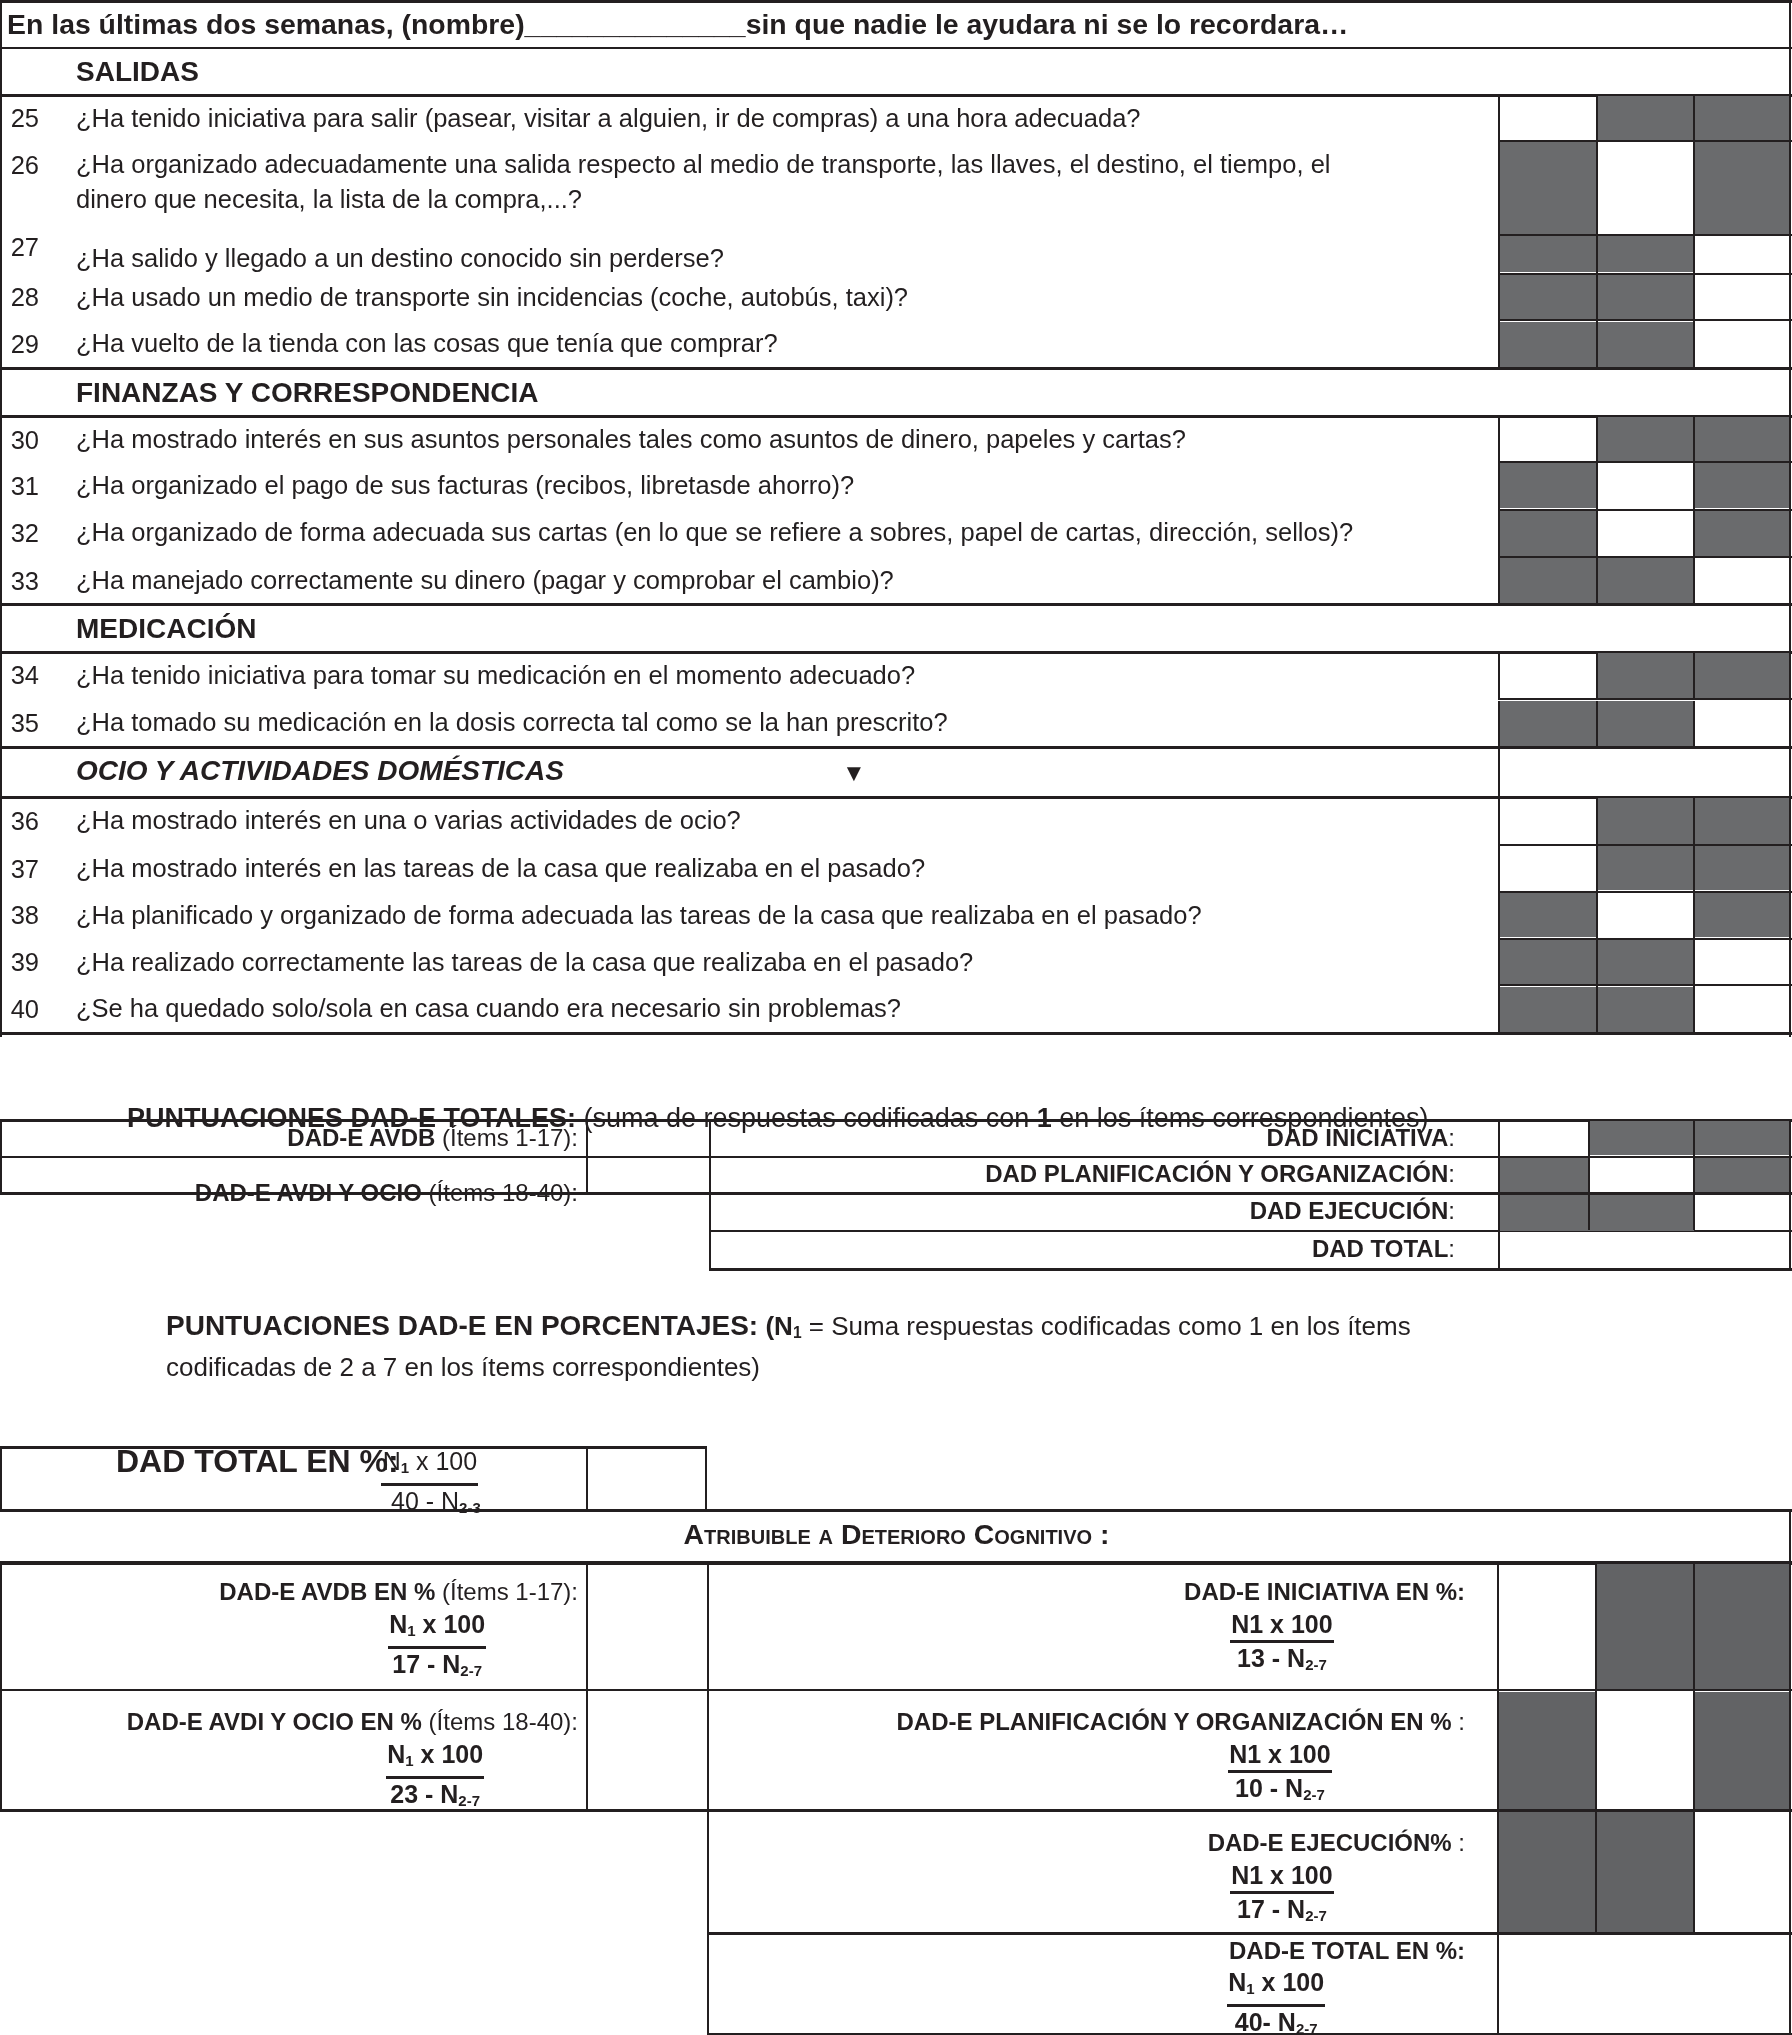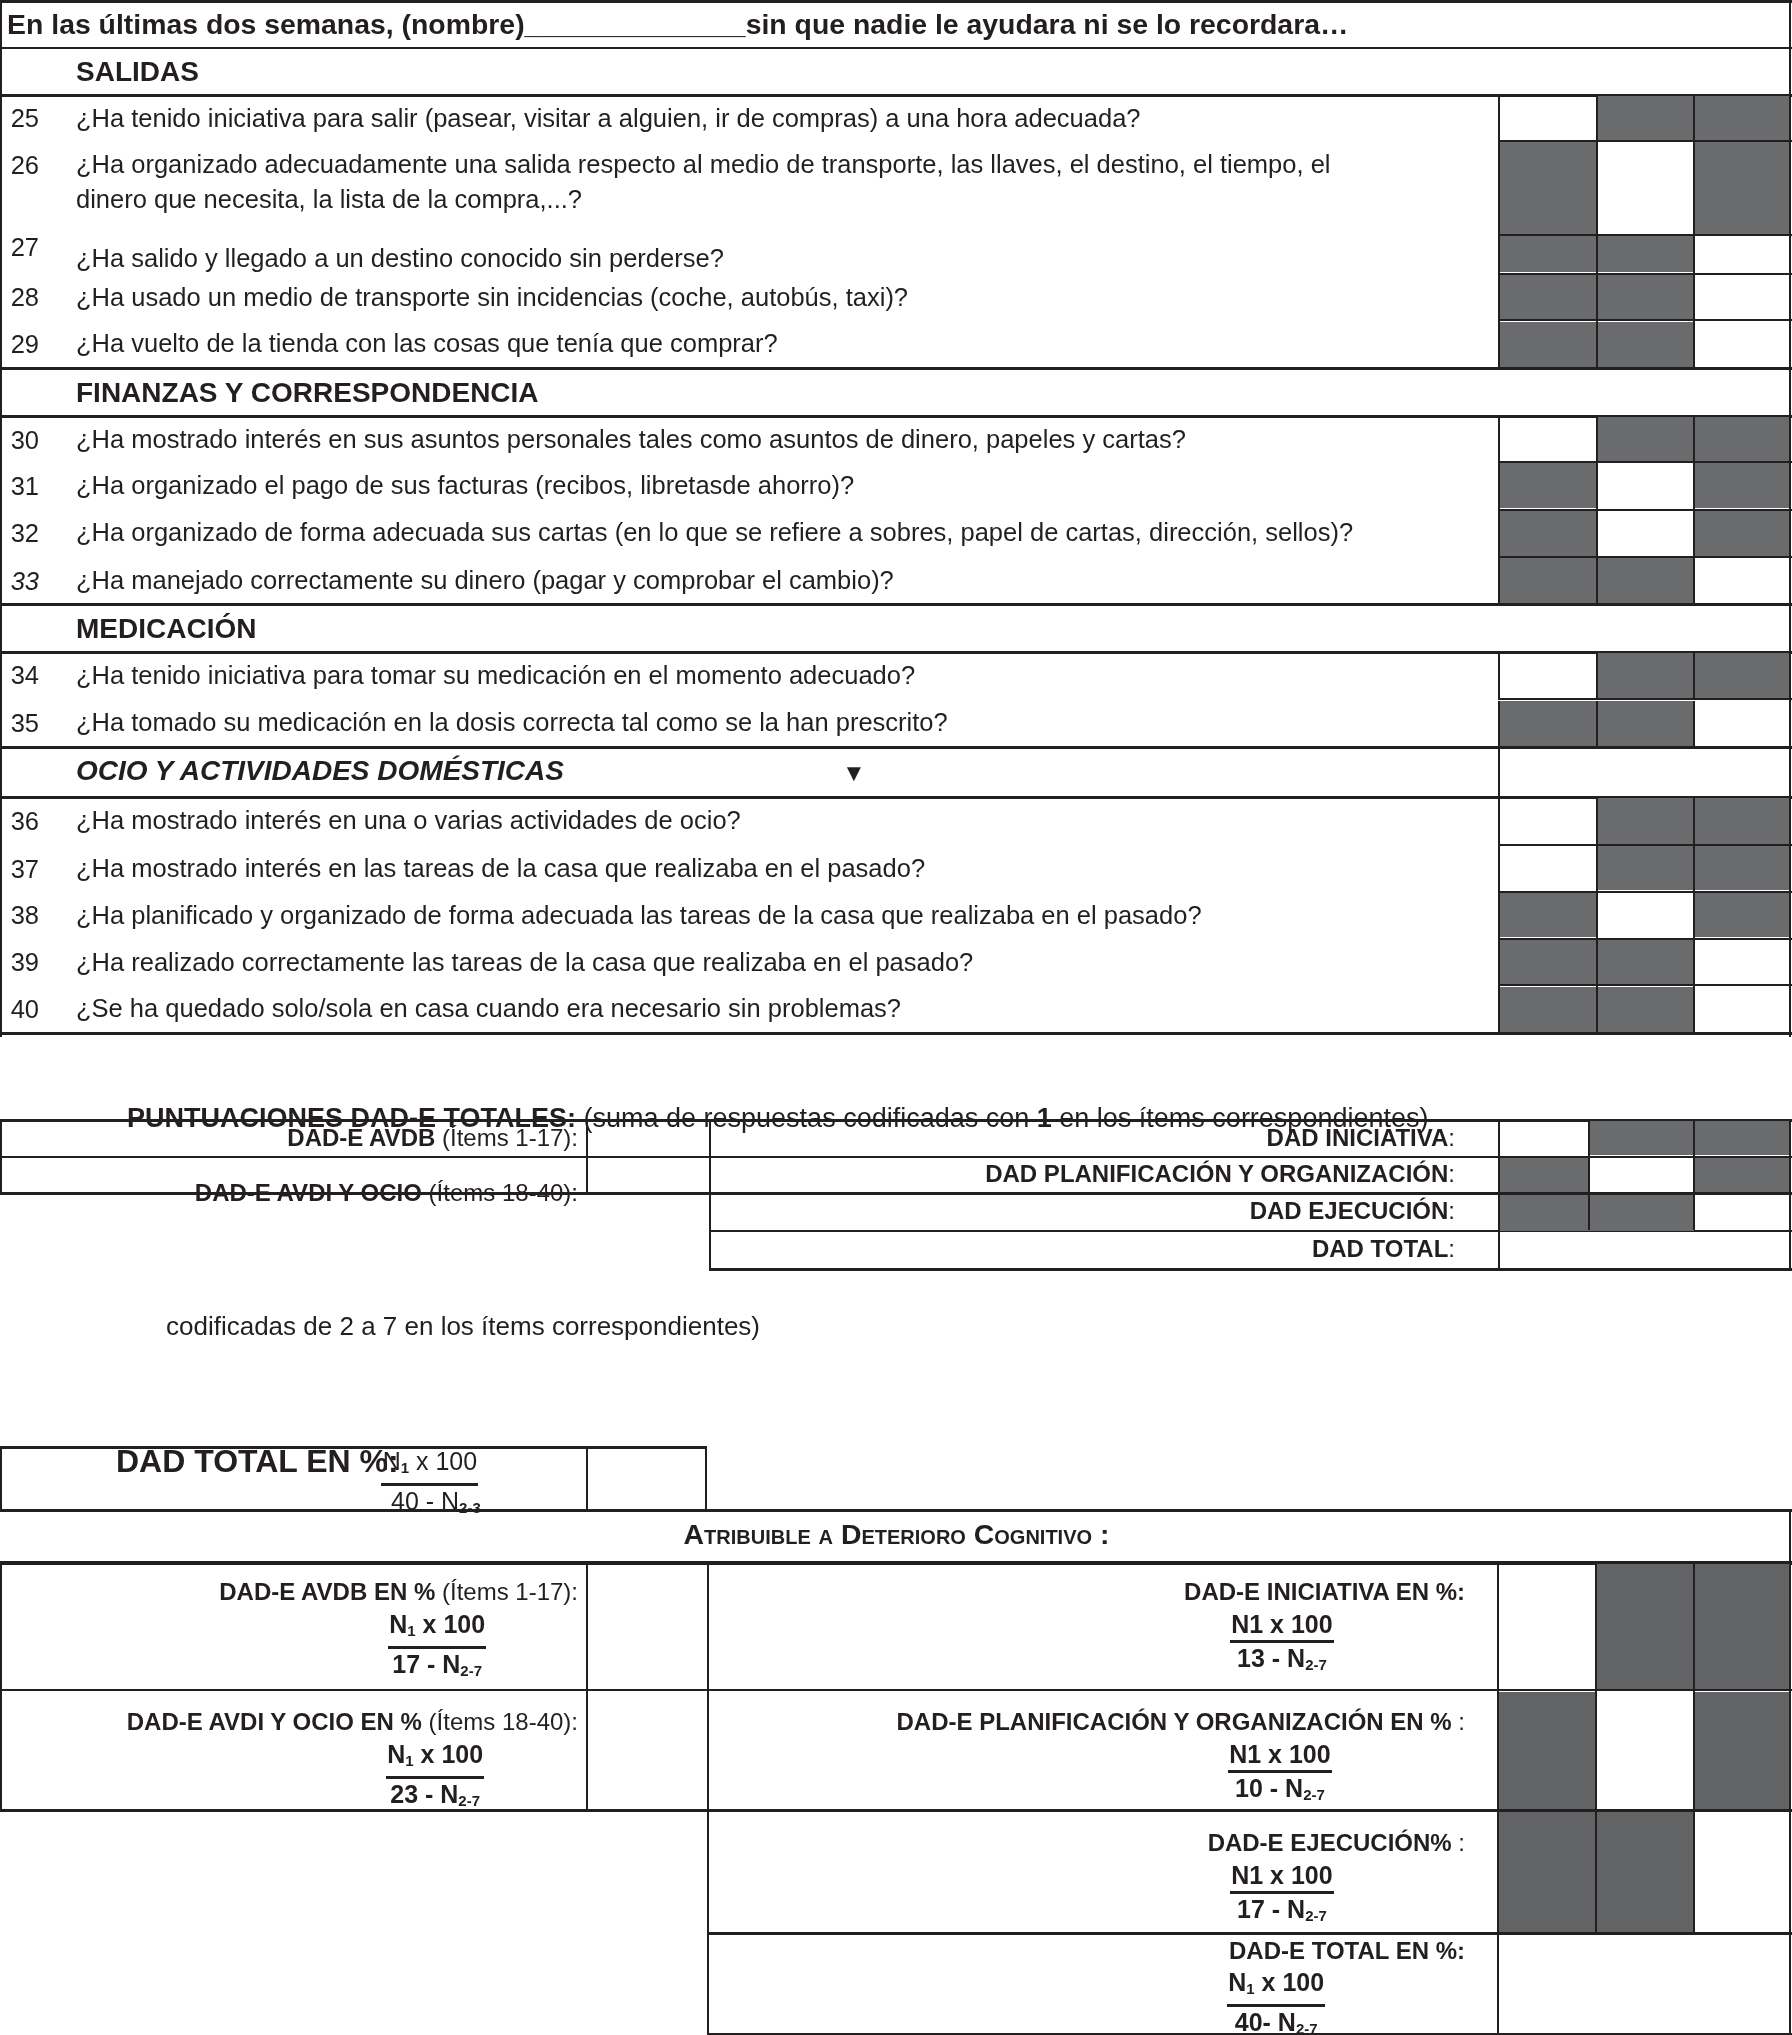--- a/index.html
+++ b/index.html
@@ -33,20 +33,21 @@
 
 <div id="items"></div>
 
 <div class="txt" style="left:127px;top:1079px;font-size:27px;margin-top:24px;">
   <span class="bold">PUNTUACIONES DAD-E TOTALES:</span><span> (suma de respuestas codificadas con </span><span class="bold">1</span><span> en los ítems correspondientes)</span>
 </div>
 
 <div id="totals"></div>
 
 <div class="txt" style="left:166px;top:1309px;font-size:26px;line-height:34px;white-space:normal;width:1541px;">
+  <div><span class="bold" style="font-size:28px;">PUNTUACIONES DAD-E EN PORCENTAJES:</span><span class="bold"> (N</span><sub>1</sub><span> = Suma respuestas codificadas como 1 en los ítems</span></div>
   <div>codificadas de 2 a 7 en los ítems correspondientes)</div>
 </div>
 
 <div id="percent"></div>
 
 <div class="txt sec" style="left:76px;top:56px;">SALIDAS</div>
 <div class="hl" style="left:0px;top:94px;width:1793px;height:3px;"></div>
 <div class="txt num" style="left:10.7px;top:104px;">25</div>
 <div class="txt q" style="left:76px;top:100px;">¿Ha tenido iniciativa para salir (pasear, visitar a alguien, ir de compras) a una hora adecuada?</div>
 <div class="cell " style="left:1500px;top:96px;width:98px;height:44px;"></div>
@@ -123,21 +124,21 @@
 <div class="txt num" style="left:10.7px;top:519px;">32</div>
 <div class="txt q" style="left:76px;top:514px;">¿Ha organizado de forma adecuada sus cartas (en lo que se refiere a sobres, papel de cartas, dirección, sellos)?</div>
 <div class="cell shade" style="left:1500px;top:511px;width:98px;height:45px;"></div>
 <div class="cell " style="left:1597px;top:511px;width:97px;height:45px;"></div>
 <div class="cell shade" style="left:1694px;top:511px;width:97px;height:45px;"></div>
 <div class="vl" style="left:1498px;top:511px;width:2.4px;height:47px;"></div>
 <div class="vl" style="left:1596px;top:511px;width:2.4px;height:47px;"></div>
 <div class="vl" style="left:1693px;top:511px;width:2.4px;height:47px;"></div>
 <div class="vl" style="left:1789px;top:511px;width:2.4px;height:47px;"></div>
 <div class="hl" style="left:1498px;top:556px;width:295px;height:2.4px;"></div>
-<div class="txt num" style="left:10.7px;top:567px;font-style:italic;">33</div>
+<div class="txt num" style="left:10.7px;top:567px;">33</div>
 <div class="txt q" style="left:76px;top:562px;">¿Ha manejado correctamente su dinero (pagar y comprobar el cambio)?</div>
 <div class="cell shade" style="left:1500px;top:558px;width:98px;height:45px;"></div>
 <div class="cell shade" style="left:1597px;top:558px;width:97px;height:45px;"></div>
 <div class="cell " style="left:1694px;top:558px;width:97px;height:45px;"></div>
 <div class="vl" style="left:1498px;top:558px;width:2.4px;height:47px;"></div>
 <div class="vl" style="left:1596px;top:558px;width:2.4px;height:47px;"></div>
 <div class="vl" style="left:1693px;top:558px;width:2.4px;height:47px;"></div>
 <div class="vl" style="left:1789px;top:558px;width:2.4px;height:47px;"></div>
 <div class="hl" style="left:0px;top:603px;width:1793px;height:3px;"></div>
 <div class="txt sec" style="left:76px;top:613px;">MEDICACIÓN</div>

